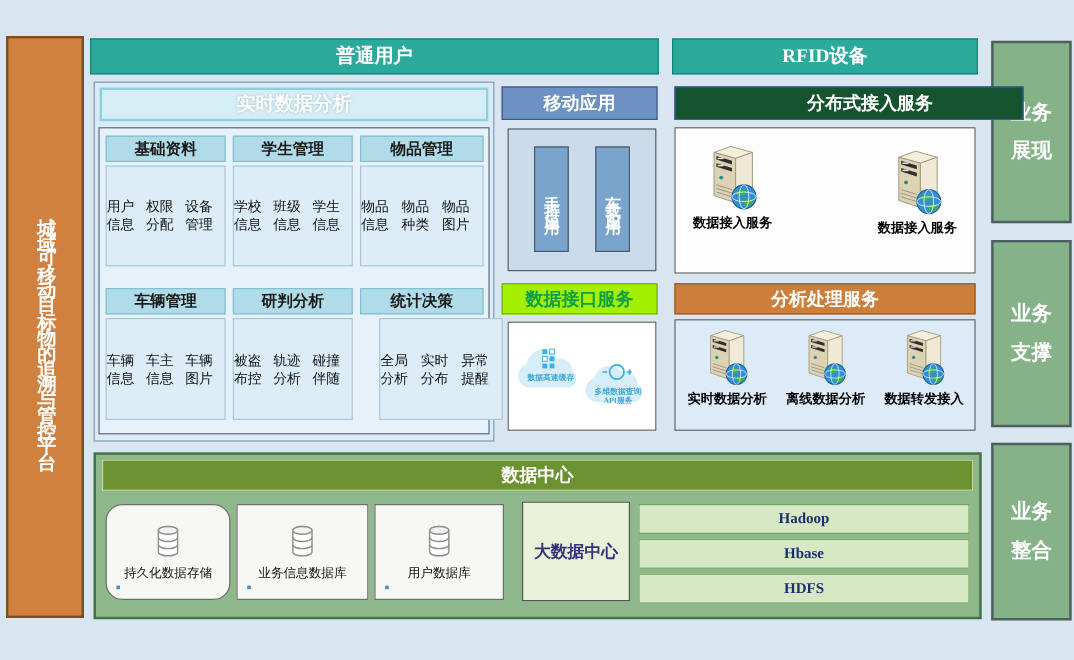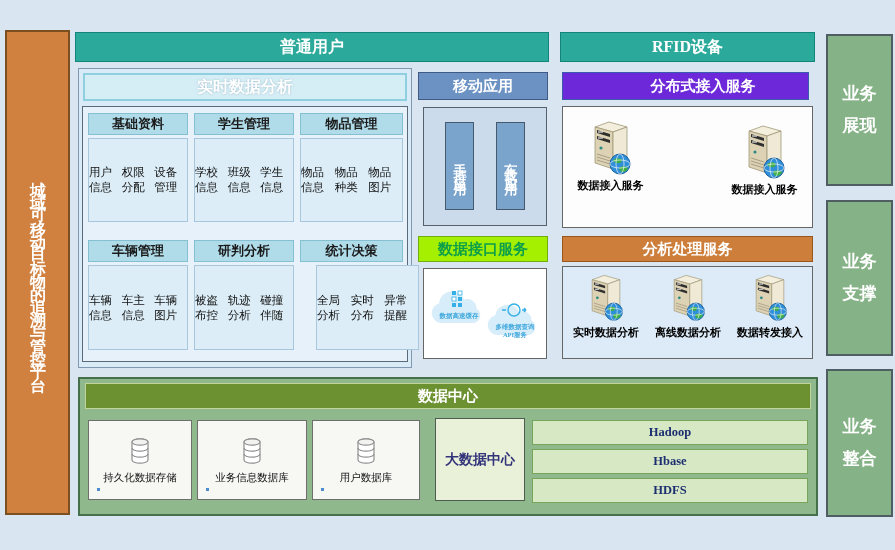--- a/index.html
+++ b/index.html
@@ -49,21 +49,21 @@
   .app-btn span { writing-mode:vertical-rl; text-orientation:upright; color:#fff; font-weight:bold;
     font-size:13px; letter-spacing:7px; }
 
   .dif-header { left:418px; top:236px; width:130px; height:26px; background:#a4f000; border:1px solid #6fae0c;
     color:#0d9f4a; font-weight:bold; font-size:15px; display:flex; align-items:center; justify-content:center; }
   .cloud-box { left:423px; top:268px; width:124px; height:91px; background:#fff; border:1px solid #666; }
   .cloud { position:absolute; }
   .cloud .cl-label { position:absolute; width:100%; text-align:center; color:#3fa8dc; font-size:6.5px; font-weight:bold; line-height:1.25; }
 
   
-  .dist-header { left:562px; top:72px; width:247px; height:28px; background:#6d28d9; border:1px solid #3a5cae;
+  .dist-header { left:562px; top:72px; width:291px; height:28px; background:#14532d; border:1px solid #3a5cae;
     color:#fff; font-weight:bold; font-size:15px; display:flex; align-items:center; justify-content:center;padding-left:35px; }
   .dist-panel { left:562px; top:106px; width:251px; height:122px; background:#fdfdfd; border:1px solid #666; }
 
   
   .ana-header { left:562px; top:236px; width:251px; height:26px; background:#cd7e3b; border:1px solid #99571d;
     color:#fff; font-weight:bold; font-size:15px; display:flex; align-items:center; justify-content:center; }
   .ana-panel { left:562px; top:266px; width:251px; height:93px; background:#dcebf7; border:1px solid #666; }
 
   .server-unit { position:absolute; display:flex; flex-direction:column; align-items:center; }
   .server-unit .srv-label { font-size:11px; font-weight:bold; color:#000; margin-top:2px; white-space:nowrap; }
@@ -324,21 +324,21 @@
       <ellipse cx="31" cy="46" rx="4" ry="10" fill="none" stroke="#ffffff" stroke-width="0.8" opacity="0.8"></ellipse>
     </svg>
     <div class="srv-label">数据转发接入</div>
   </div>
 
   <div class="abs dc-panel"></div>
   <div class="abs dc-header">
     <span>数据中心</span>
     </div>
 
-  <div class="abs db-box" style="left:88px; width:104px;">
+  <div class="abs db-box" style="left:88px; width:104px;border-radius:14px;">
     <svg width="26" height="32" viewBox="0 0 26 32">
       <path d="M5 6 a8 3.2 0 0 1 16 0 v18 a8 3.2 0 0 1 -16 0 z" fill="#ffffff" stroke="#8f8f8f" stroke-width="1.2"></path>
       <ellipse cx="13" cy="6" rx="8" ry="3.2" fill="#f2f2f0" stroke="#8f8f8f" stroke-width="1.2"></ellipse>
       <path d="M5 12 a8 3.2 0 0 0 16 0 M5 18 a8 3.2 0 0 0 16 0" fill="none" stroke="#8f8f8f" stroke-width="1.2"></path>
     </svg>
     <div class="db-label">持久化数据存储</div>
     <div class="db-dot"></div>
   </div>
   <div class="abs db-box" style="left:197px; width:110px;">
     <svg width="26" height="32" viewBox="0 0 26 32">

